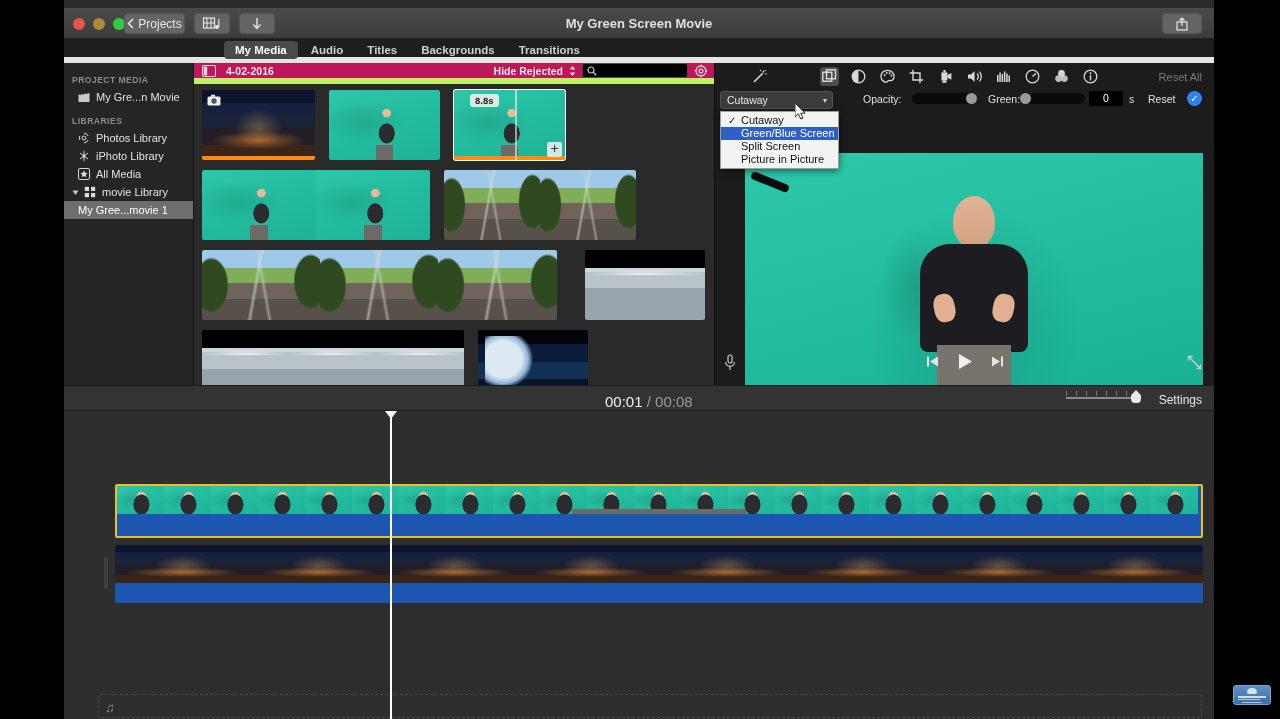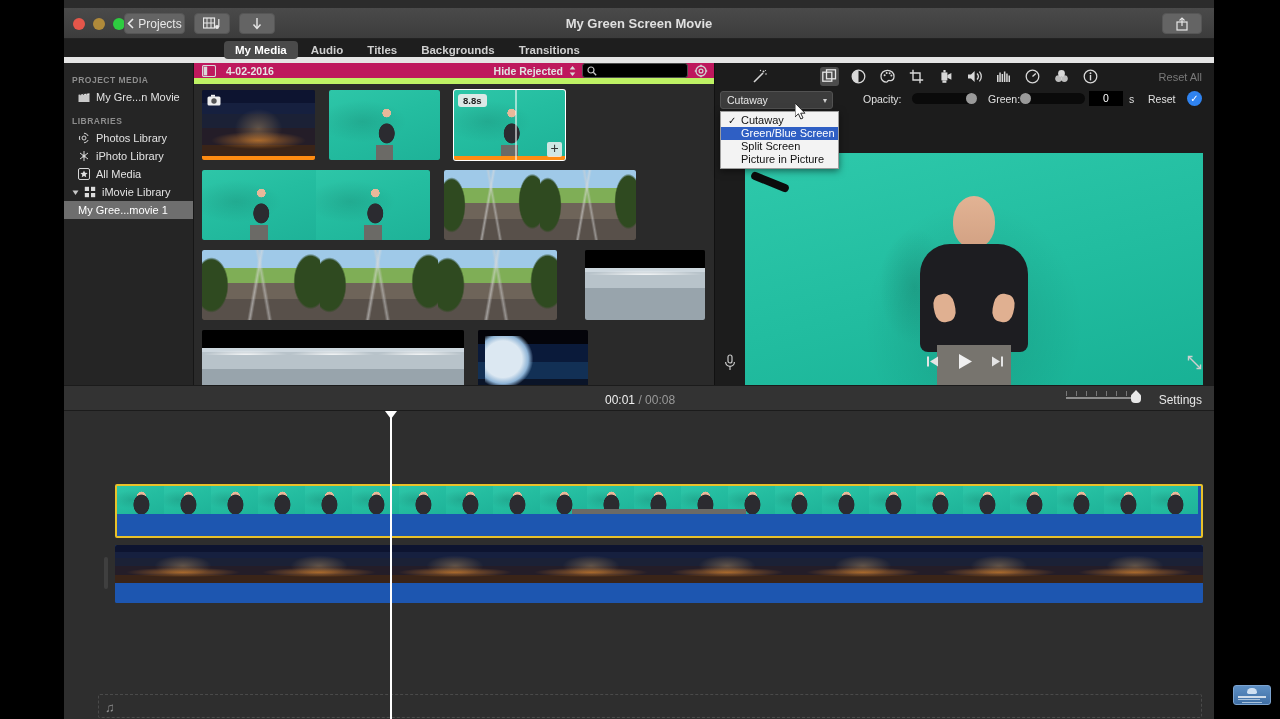--- a/index.html
+++ b/index.html
@@ -146,21 +146,21 @@
   .art-shuttle {
     background:
       linear-gradient(#04040a 0 20%, #0a1a3a 20% 45%, #123055 45% 70%, #0a1428 70% 100%);
     position: relative;
   }
   .art-shuttle::after {
     content:''; position:absolute; left:6%; top:8%; width:55%; height:84%;
     background: radial-gradient(ellipse 70% 70% at 30% 40%, #dce8f2 0 45%, #8fb4d6 60%, transparent 72%);
   }
   .badge-dur {
-    position: absolute; left: 4px; top: 4px;
+    position: absolute; left: 16px; top: 4px;
     background: rgba(235,235,235,.92); color: #1d1d1d;
     font-size: 9.5px; font-weight: bold; border-radius: 3px;
     padding: 1px 5px; z-index: 4;
   }
   .badge-cam {
     position: absolute; left: 5px; top: 4px; z-index: 4;
     width: 14px; height: 12px;
   }
   .badge-plus {
     position: absolute; right: 3px; bottom: 3px; z-index: 4;
@@ -247,21 +247,21 @@
   .mic-ico { position: absolute; left: 8px; top: 9px; width: 14px; height: 18px; }
   .transport { position: absolute; left: 0; right: 0; top: 8px; display: flex;
                justify-content: center; align-items: center; gap: 18px; }
   .expand-ico { position: absolute; right: 12px; top: 10px; width: 15px; height: 15px; }
 
   
   .tl-bar {
     position: relative; height: 26px; background: #333333;
     border-top: 1px solid #1b1b1b; border-bottom: 1px solid #1b1b1b;
   }
-  .tc { position: absolute; left: 541px; top: 7px; font-size: 12px; }
+  .tc { position: absolute; left: 541px; top: 7px; font-size: 15px; }
   .tc .cur { color: #f0f0f0; }
   .tc .sep { color: #9a9a9a; }
   .tc .tot { color: #9a9a9a; }
   .zoom-slider { position: absolute; right: 80px; top: 11px; width: 68px; height: 2px; background:#8e8e8e;}
   .zoom-ticks { position:absolute; right:80px; top:5px; width:68px; height:5px;
                 background: repeating-linear-gradient(90deg,#777 0 1px,transparent 1px 10px); }
   .zoom-knob { position: absolute; right: 73px; top: 4px; width: 10px; height: 13px;
                background:#e8e8e8; border-radius:2px 2px 4px 4px; clip-path: polygon(50% 0,100% 40%,100% 100%,0 100%,0 40%); }
   .settings-lbl { position: absolute; right: 12px; top: 7px; font-size: 12px; color: #e6e6e6; }
 
@@ -419,21 +419,21 @@
       <div class="side-item">
         <svg width="7" height="7" viewBox="0 0 7 7" style="margin-left:-6px;margin-right:-1px">
           <polygon points="0.5,1.5 6.5,1.5 3.5,6" fill="#c8c8c8"></polygon>
         </svg>
         <svg class="side-ico" viewBox="0 0 12 12">
           <rect x="0.8" y="0.8" width="4.2" height="4.2" fill="#dcdcdc"></rect>
           <rect x="7" y="0.8" width="4.2" height="4.2" fill="#dcdcdc"></rect>
           <rect x="0.8" y="7" width="4.2" height="4.2" fill="#dcdcdc"></rect>
           <rect x="7" y="7" width="4.2" height="4.2" fill="#dcdcdc"></rect>
         </svg>
-        <span>iMovie Library</span>
+        <span>movie Library</span>
       </div>
 
       <div class="side-item sub selected">
         <span>My Gree...movie 1</span>
       </div>
     </div>
 
     <div class="browser">
       <div class="browser-bar">
         <svg class="bb-icon" viewBox="0 0 14 12">

